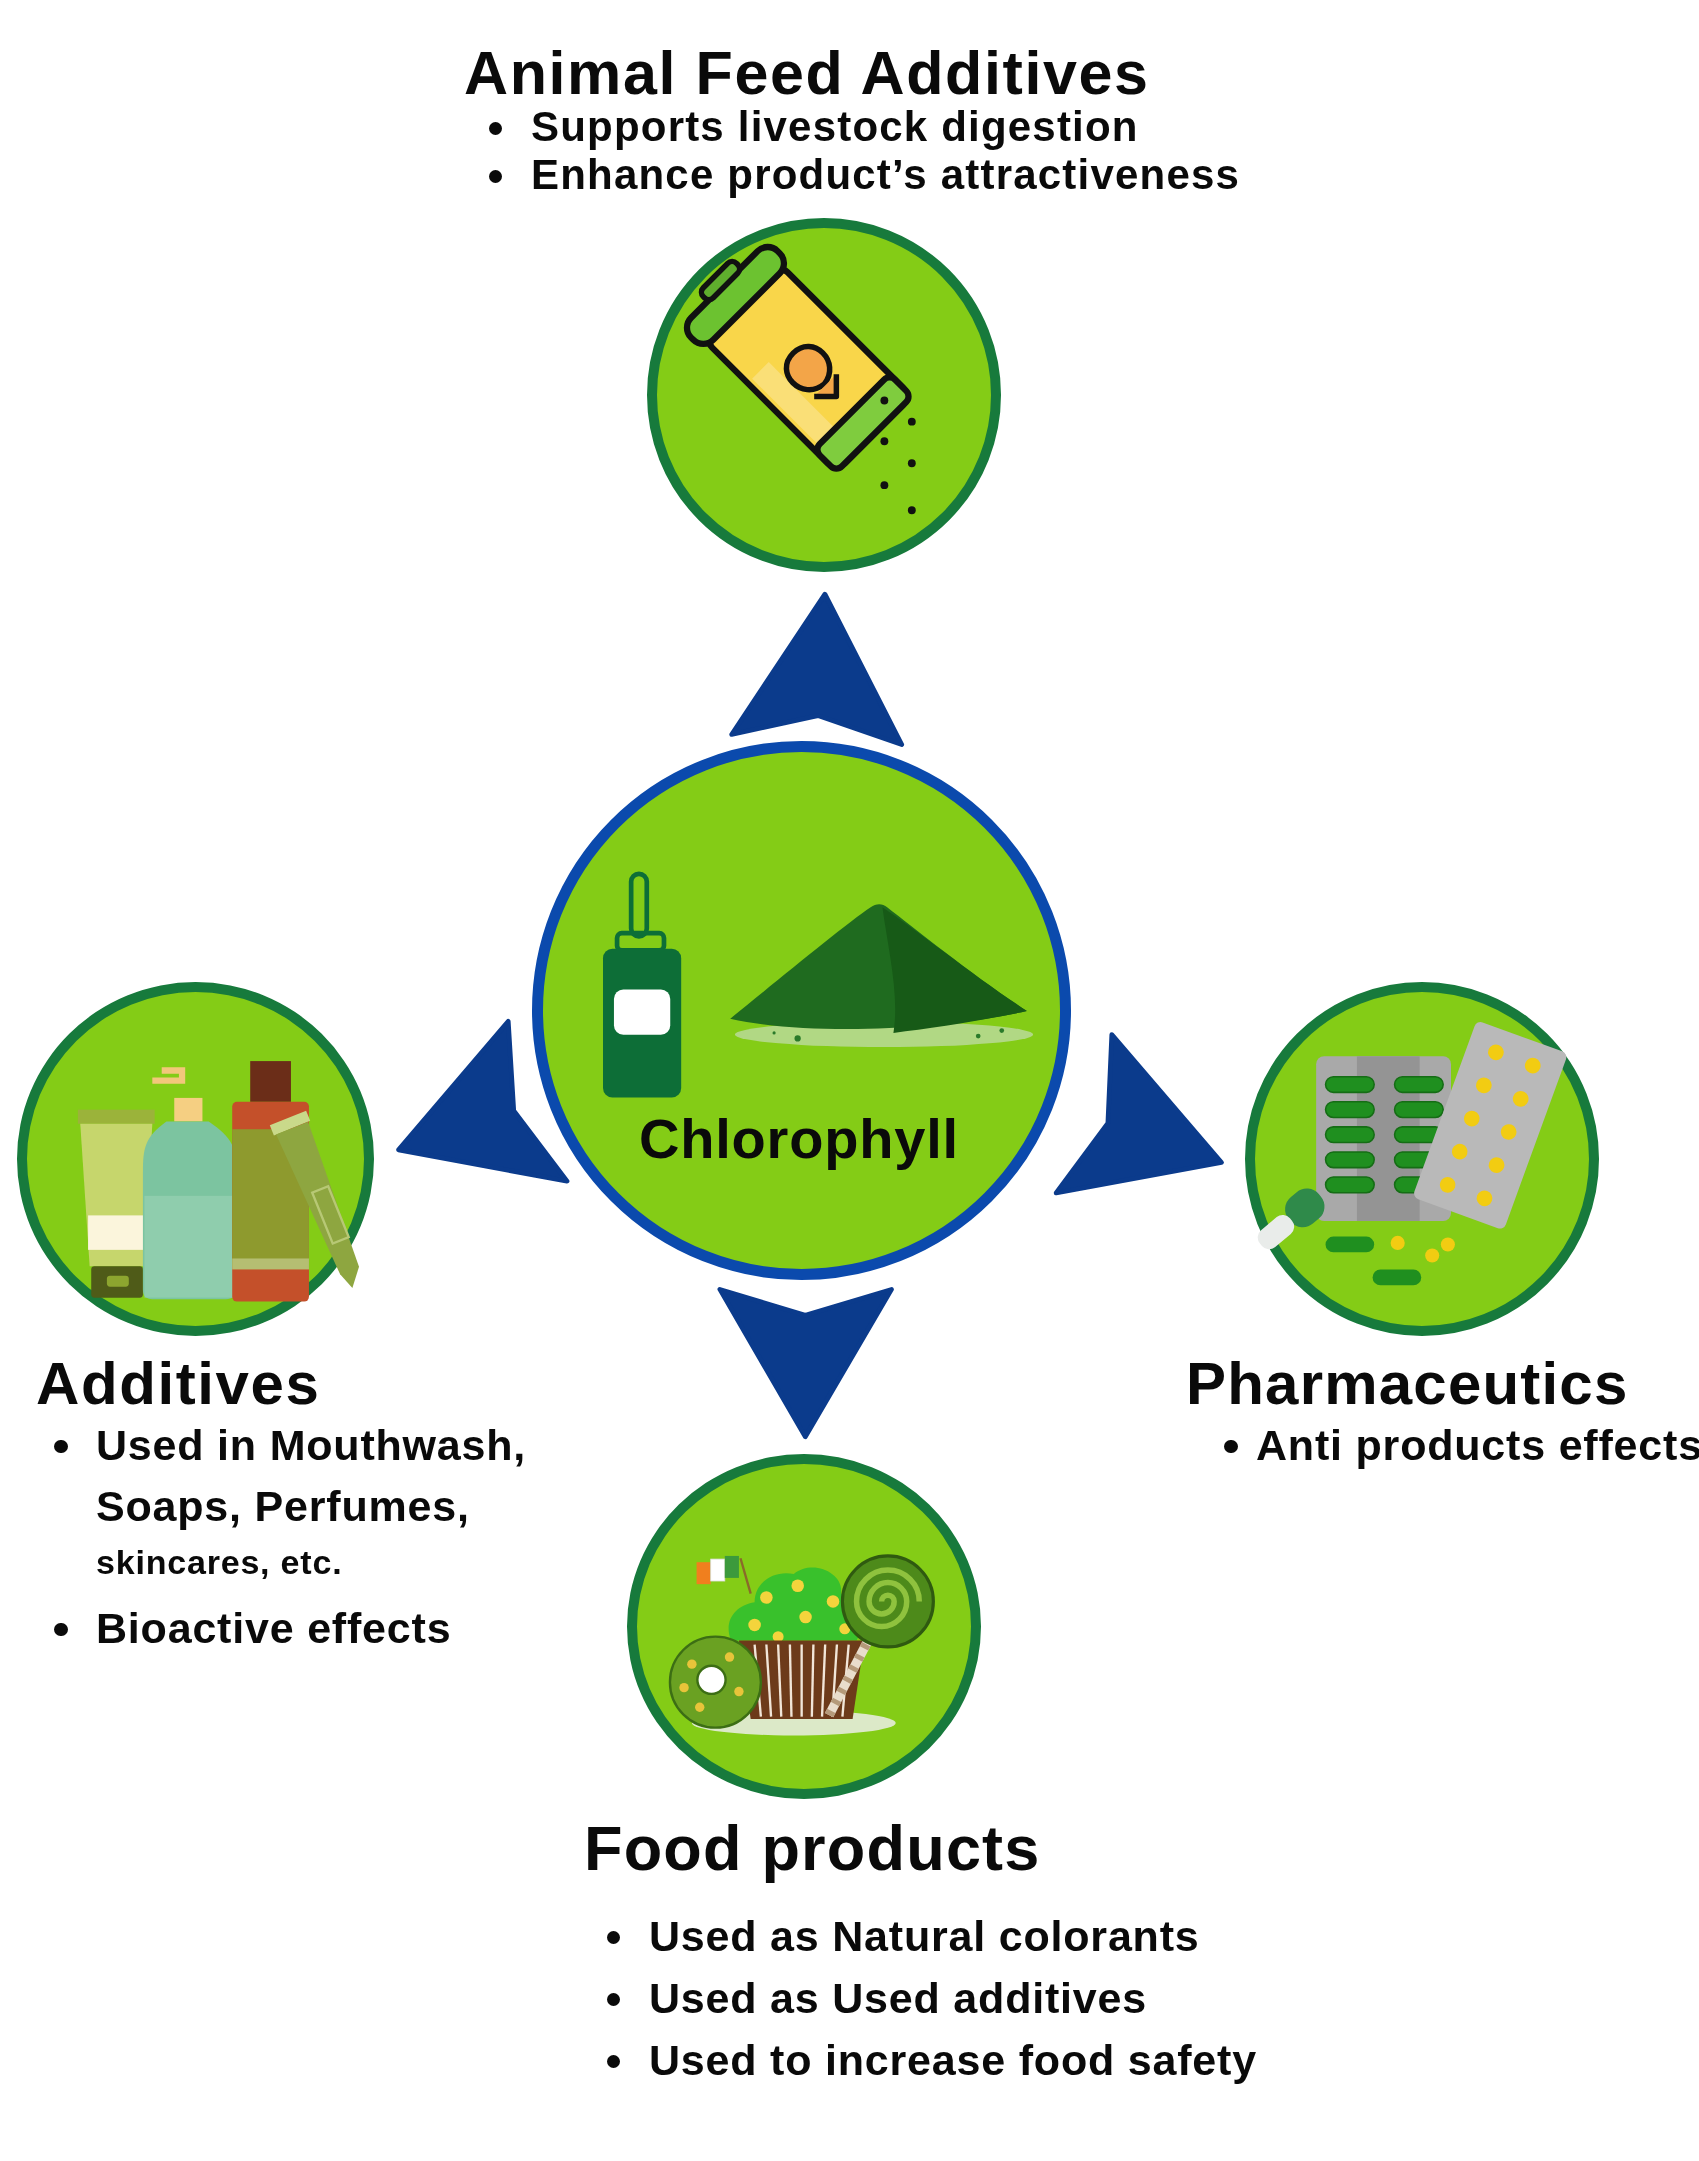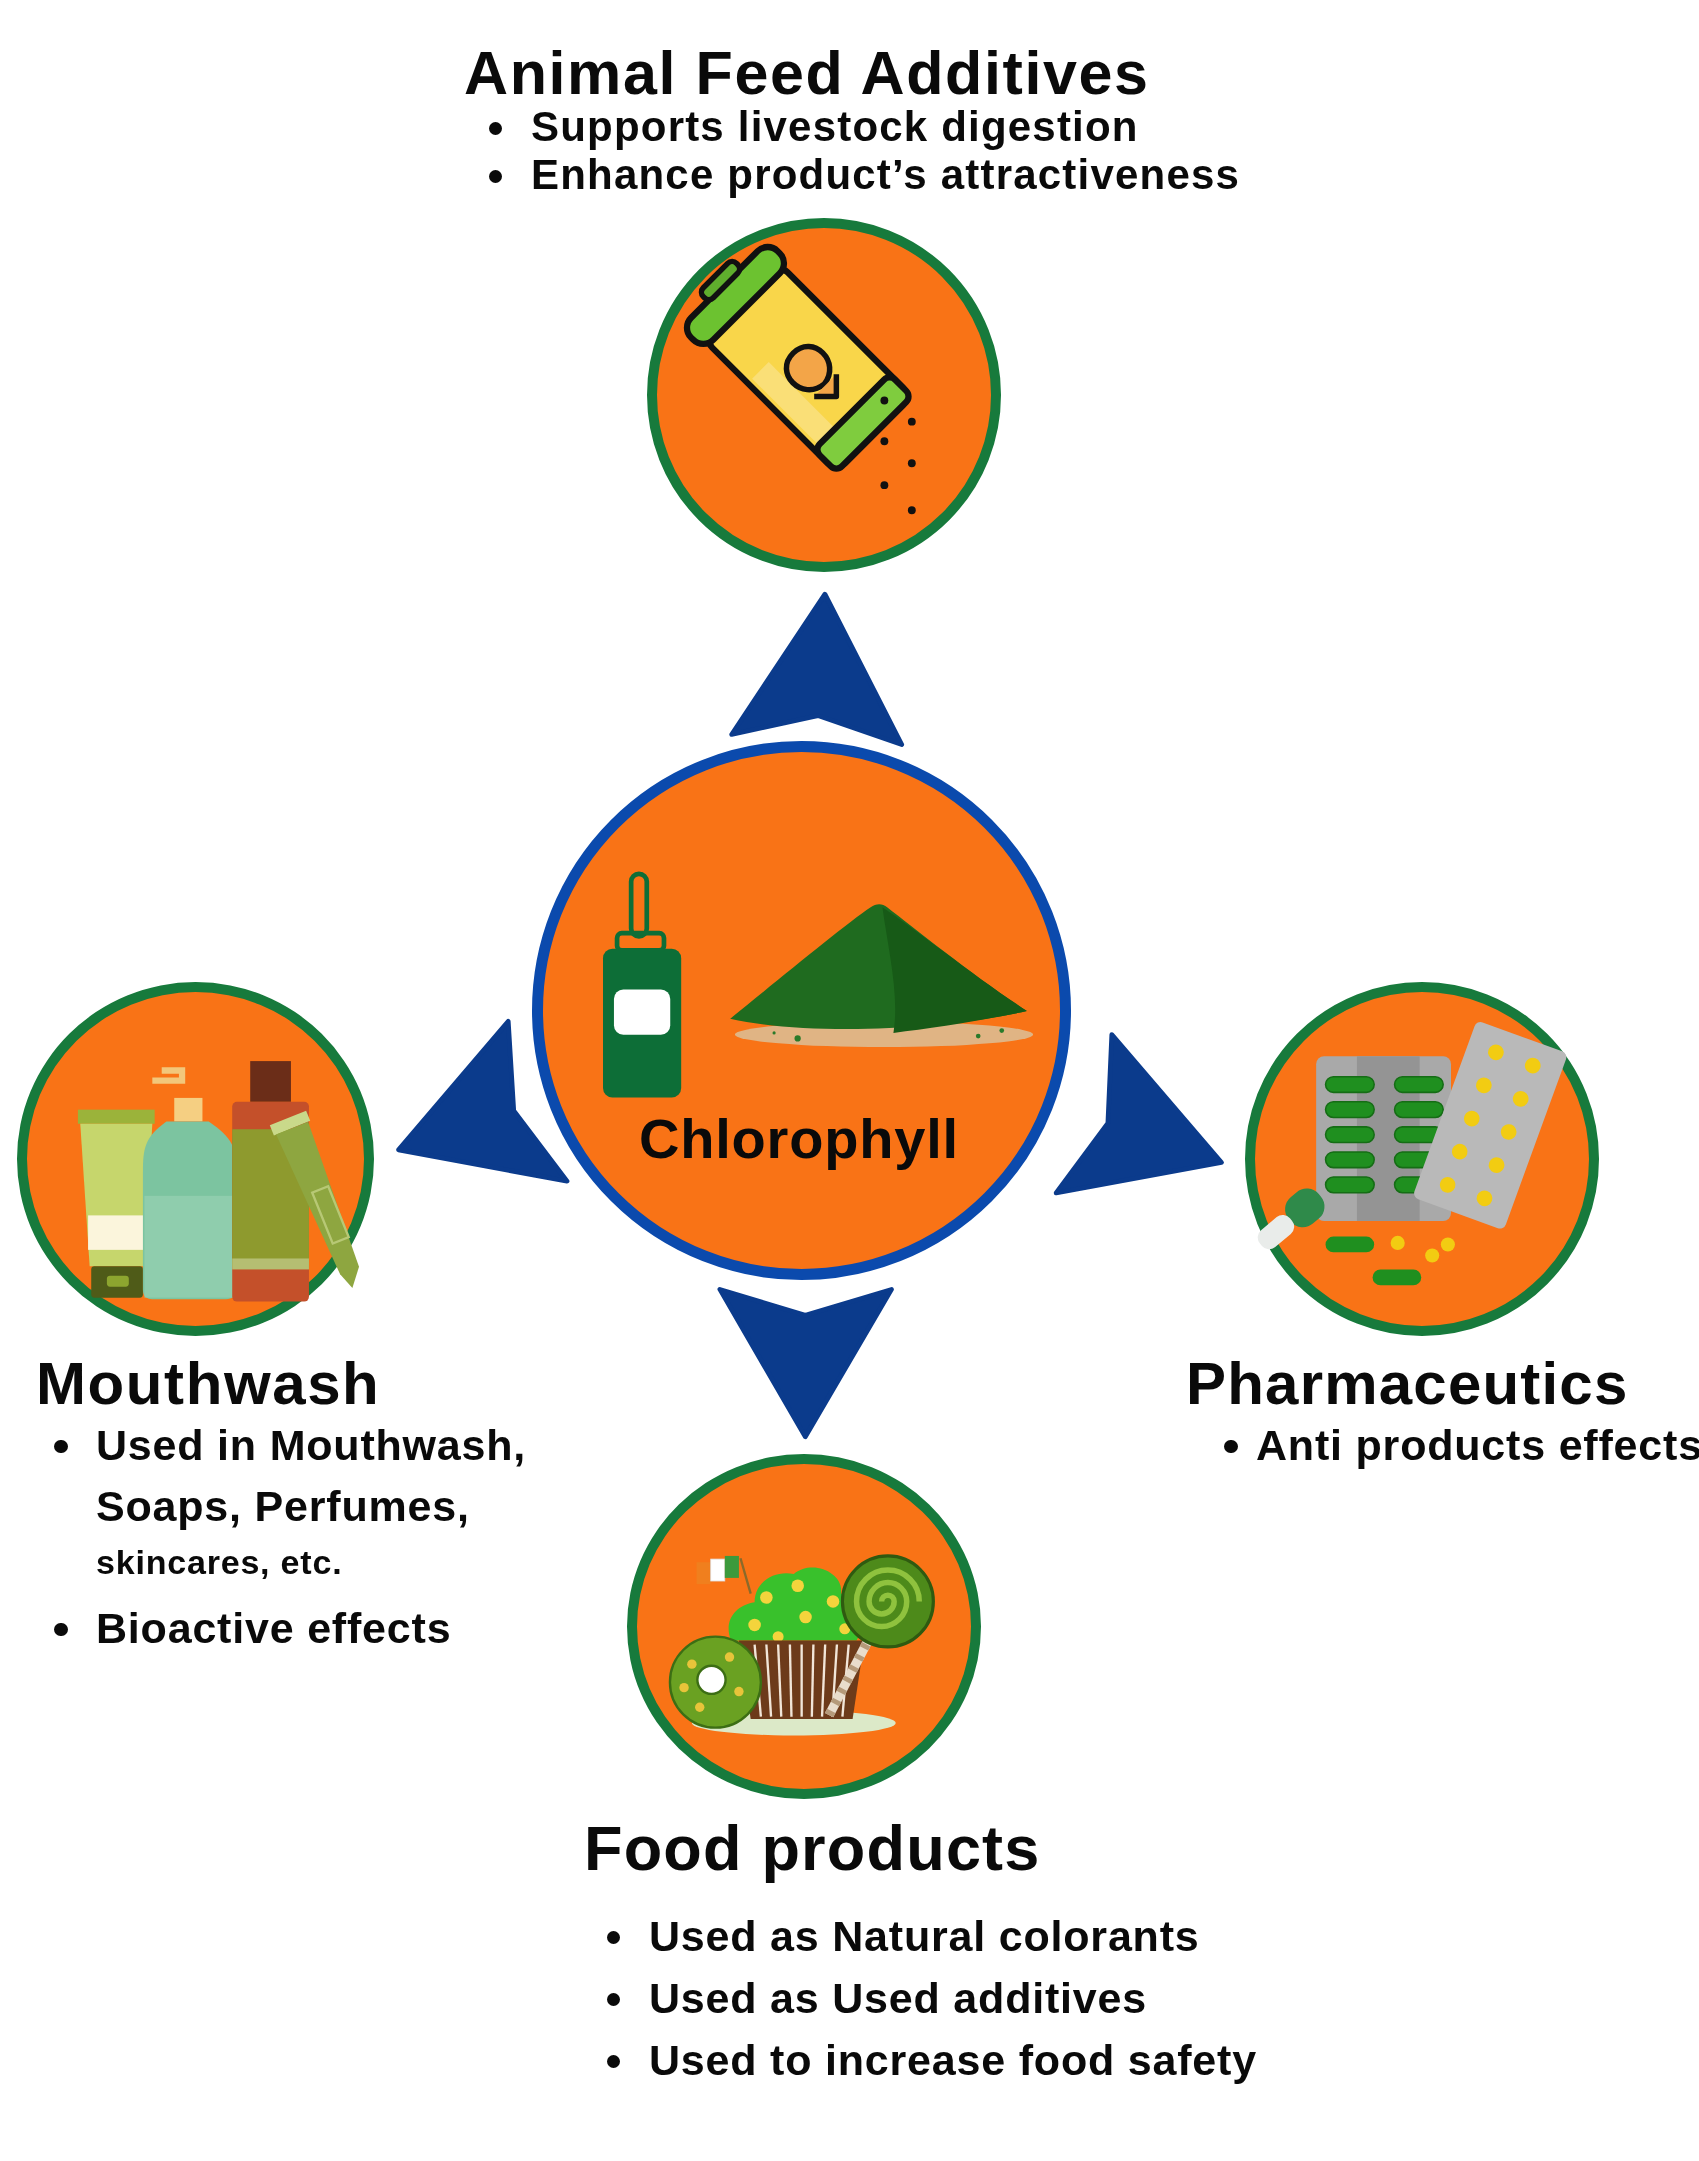--- a/index.html
+++ b/index.html
@@ -3,21 +3,21 @@
 <meta charset="utf-8">
 <style>
   html, body { margin: 0; padding: 0; background: #ffffff; }
   body { width: 1700px; height: 2161px; position: relative; overflow: hidden;
          font-family: "Liberation Sans", "DejaVu Sans", sans-serif; color: #0a0a0a; }
   .abs { position: absolute; }
   .title { position: absolute; font-weight: 700; white-space: nowrap; line-height: 1; letter-spacing: 0.8px; }
   .bullets { position: absolute; margin: 0; padding: 0; list-style: none; }
   .bullets li { position: relative; font-weight: 700; white-space: nowrap; }
   .bullets li .dot { position: absolute; border-radius: 50%; background: #0a0a0a; }
-  .ring { position: absolute; border-radius: 50%; box-sizing: border-box; background: #f97316; }
+  .ring { position: absolute; border-radius: 50%; box-sizing: border-box; background: #84cc16; }
   svg { display: block; overflow: visible; }
 </style>
 </head>
 <body>
 
 <div class="title" style="left:464px; top:43px; font-size:61px; letter-spacing:1.6px;">Animal Feed Additives</div>
 
 <ul class="bullets" style="left:486px; top:103px;">
   <li style="font-size:42px; height:48px; padding-left:45px; letter-spacing:1.2px;">
     <span class="dot" style="left:3.1px; top:19px; width:13.3px; height:13.3px;"></span>
@@ -99,21 +99,21 @@
     <rect x="262" y="340" width="98" height="14" fill="#b5be72"></rect>
 
     <g transform="translate(310,170) rotate(-22)">
       <rect x="0" y="0" width="50" height="14" fill="#c9d98a"></rect>
       <path d="M3,14 L47,14 L38,210 L20,232 L12,210 Z" fill="#8ea640"></path>
       <rect x="18" y="100" width="22" height="70" fill="none" stroke="#b7c875" stroke-width="3"></rect>
     </g>
   </svg>
 </div>
 
-<div class="title" style="left:36px; top:1354px; font-size:60px; letter-spacing:1.6px;">Mouthwash</div>
+<div class="title" style="left:36px; top:1354px; font-size:60px; letter-spacing:1.6px;">Additives</div>
 
 <ul class="bullets" style="left:52px; top:1421px;">
   <li style="font-size:43px; height:61px; padding-left:44px; letter-spacing:0.8px;">
     <span class="dot" style="left:2.4px; top:19px; width:13.3px; height:13.3px;"></span>
     <span>Used in Mouthwash,</span>
   </li>
   <li style="font-size:43px; height:61px; padding-left:44px; letter-spacing:0.8px;">
     <span>Soaps, Perfumes,</span>
   </li>
   <li style="font-size:34px; height:61px; padding-left:44px; letter-spacing:0.8px;">

